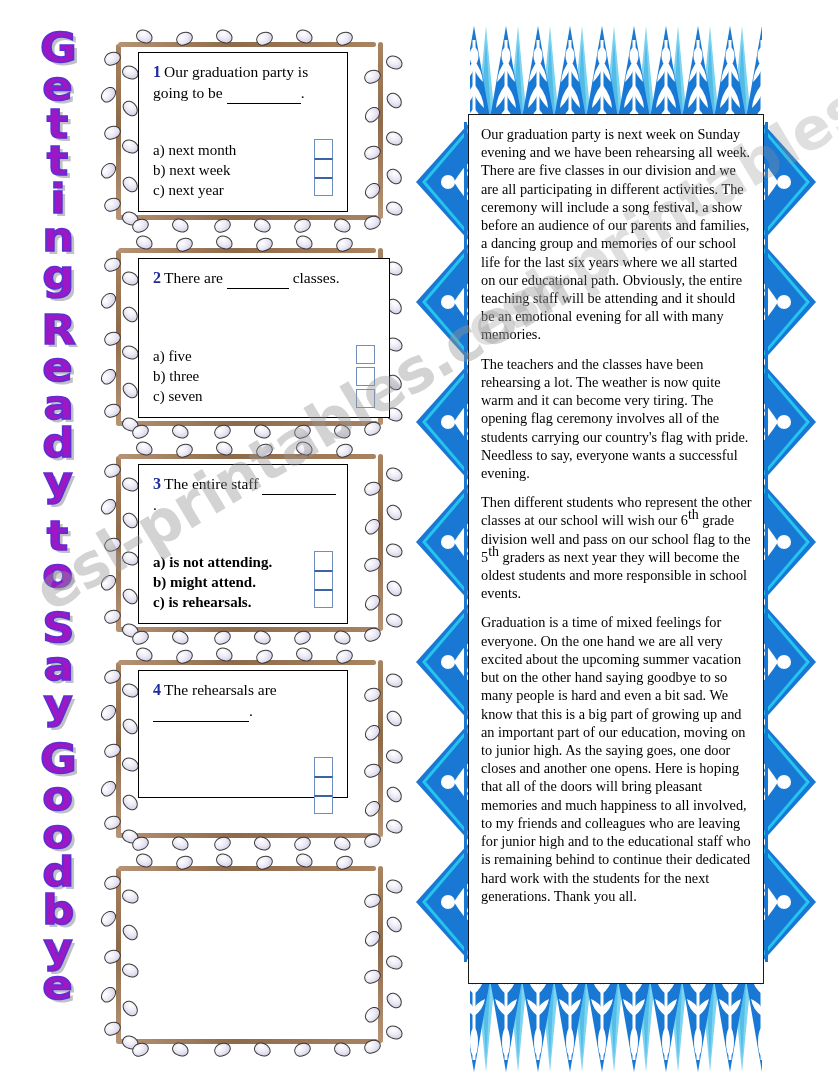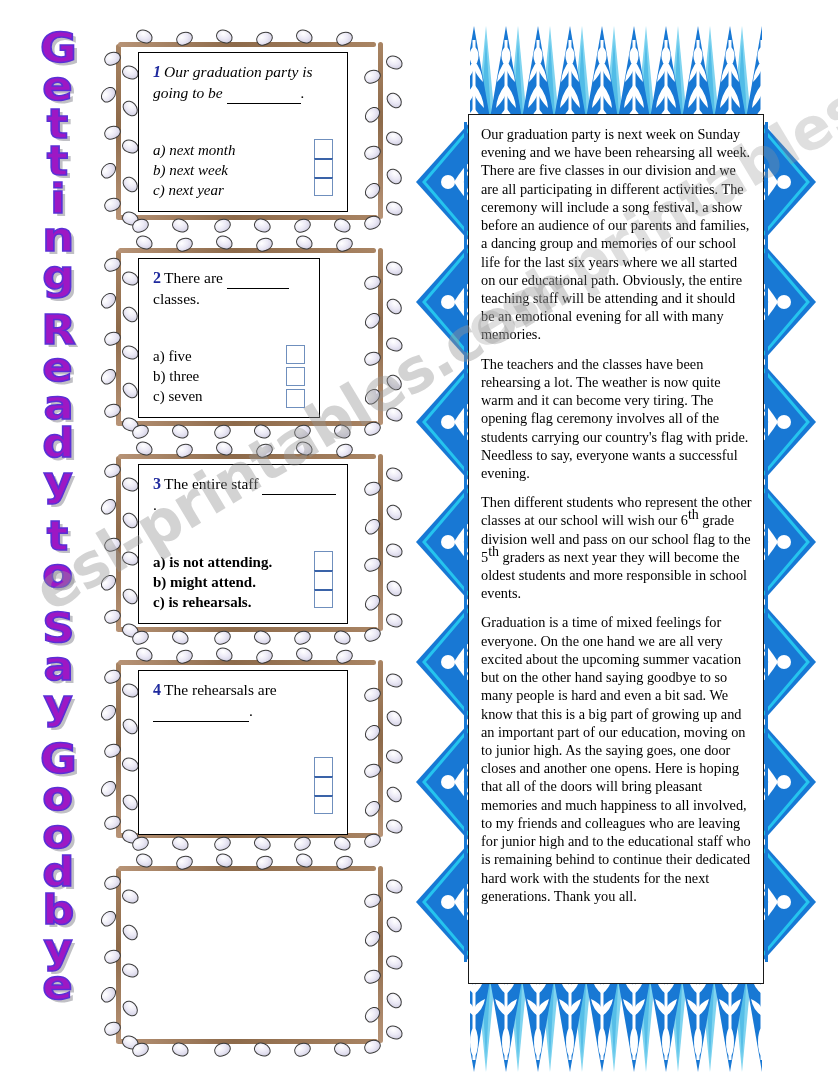--- a/index.html
+++ b/index.html
@@ -224,21 +224,21 @@
       <div class="title-letter">G</div>
       <div class="title-letter">o</div>
       <div class="title-letter">o</div>
       <div class="title-letter">d</div>
       <div class="title-letter">b</div>
       <div class="title-letter">y</div>
       <div class="title-letter">e</div>
     </div>
 
   <div id="questions">
-      <div class="qwrap" style="height: 205px; font-style: italic;">
+      <div class="qwrap" style="height: 205px;">
         <div class="branch-frame">
           <div class="branch v" style="left:20px;top:14px;height:175px;"></div>
           <div class="branch v" style="left:282px;top:12px;height:177px;"></div>
           <div class="branch h" style="left:22px;top:12px;width:258px;"></div>
           <div class="branch h" style="left:20px;top:185px;width:262px;"></div>
           <div class="bud l" style="left:8px;top:22px;"></div>
           <div class="bud r" style="left:26px;top:36px;"></div>
           <div class="bud ll" style="left:4px;top:58px;"></div>
           <div class="bud rr" style="left:26px;top:72px;"></div>
           <div class="bud l" style="left:8px;top:96px;"></div>
@@ -316,21 +316,21 @@
           <div class="bud l" style="left:160px;top:2px;"></div>
           <div class="bud r" style="left:200px;top:0px;"></div>
           <div class="bud l" style="left:240px;top:2px;"></div>
           <div class="bud l" style="left:36px;top:189px;"></div>
           <div class="bud r" style="left:76px;top:189px;"></div>
           <div class="bud l" style="left:118px;top:189px;"></div>
           <div class="bud r" style="left:158px;top:189px;"></div>
           <div class="bud l" style="left:198px;top:189px;"></div>
           <div class="bud r" style="left:238px;top:189px;"></div>
         </div>
-        <div class="qcard" style="left: 42px; top: 22px; width: 182px; height: 160px;">
+        <div class="qcard" style="left: 42px; top: 22px; width: 252px; height: 160px;">
           <div class="qtext"><span class="qnum">2</span><span>There are </span><span class="blank" style="width: 62px;">&nbsp;</span><span> classes.</span></div>
           <div class="opts" style="top: 88px;">
             <div>a) five</div>
             <div>b) three</div>
             <div>c) seven</div>
           </div>
           <div class="boxstack gapped" style="right: 14px; top: 86px;">
             <div class="cbx"></div>
             <div class="cbx"></div>
             <div class="cbx"></div>
@@ -422,21 +422,21 @@
           <div class="bud l" style="left:160px;top:2px;"></div>
           <div class="bud r" style="left:200px;top:0px;"></div>
           <div class="bud l" style="left:240px;top:2px;"></div>
           <div class="bud l" style="left:36px;top:189px;"></div>
           <div class="bud r" style="left:76px;top:189px;"></div>
           <div class="bud l" style="left:118px;top:189px;"></div>
           <div class="bud r" style="left:158px;top:189px;"></div>
           <div class="bud l" style="left:198px;top:189px;"></div>
           <div class="bud r" style="left:238px;top:189px;"></div>
         </div>
-        <div class="qcard" style="left: 42px; top: 22px; width: 210px; height: 165px;">
+        <div class="qcard" style="left: 42px; top: 22px; width: 210px; height: 128px;">
           <div class="qtext"><span class="qnum">4</span><span>The rehearsals are </span><span class="blank" style="width: 96px;">&nbsp;</span><span>.</span></div>
           <div class="boxstack joined" style="right: 14px; top: 86px;">
             <div class="cbx"></div>
             <div class="cbx"></div>
             <div class="cbx"></div>
           </div>
         </div>
       </div>
       <div class="qwrap" style="height: 205px;">
         <div class="branch-frame">

